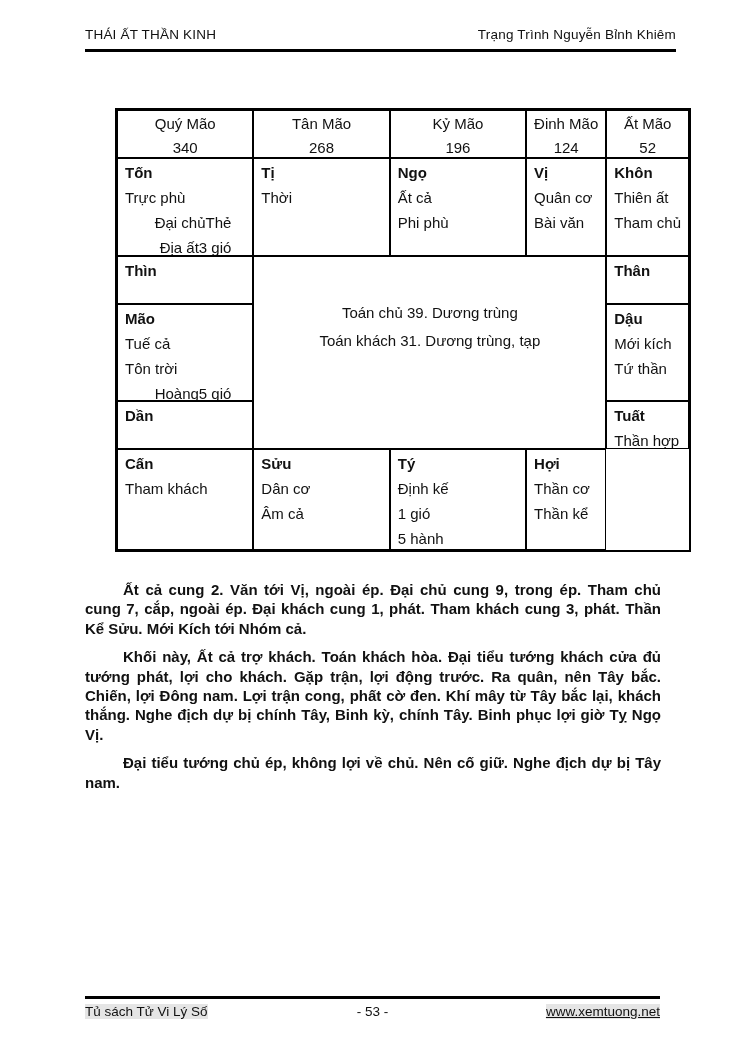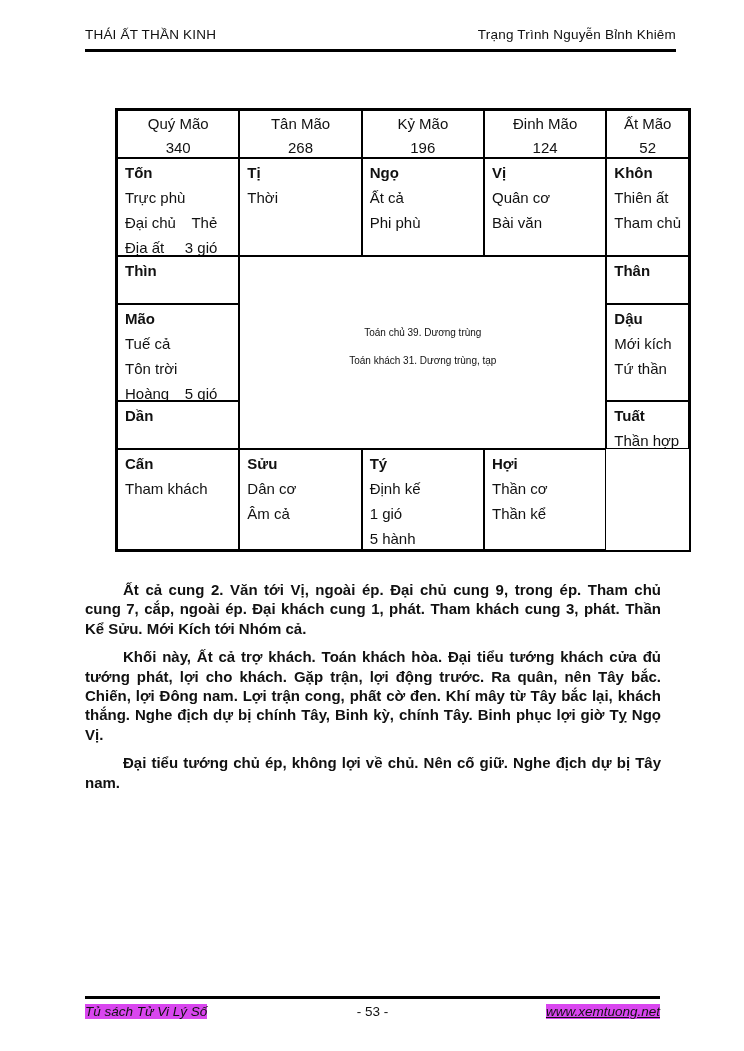--- a/index.html
+++ b/index.html
@@ -21,50 +21,50 @@
     border-bottom: 3px solid #000;
     letter-spacing: 0.2px;
   }
 
   
   .taiyi-chart {
     position: absolute;
     left: 115px; top: 108px;
     width: 576px;
     display: grid;
-    grid-template-columns: repeat(4, 1fr);
+    grid-template-columns: repeat(3, 1fr);
     grid-template-rows: 48px 98px 48px 97px 48px 101px;
     border: 2px solid #000;
     background: #fff;
   }
   .cell {
     border: 1px solid #000;
     padding: 1px 7px 2px 7px;
     font-size: 15px;
     line-height: 25px;
     overflow: hidden;
   }
   .cell .title { font-weight: bold; }
   .year-cell {
     text-align: center;
     line-height: 24px;
     padding-top: 1px;
   }
   .split {
     display: flex;
-    justify-content: space-between;
+    justify-content: flex-end;
     padding-right: 14px;
   }
   .center-cell {
     grid-column: 2 / 5;
     grid-row: 3 / 6;
     border: 1px solid #000;
     text-align: center;
-    padding-top: 62px;
-    font-size: 10px;
+    padding-top: 42px;
+    font-size: 15px;
     line-height: 27.5px;
   }
   .r3 { grid-row: 3; }
   .r4 { grid-row: 4; }
   .r5 { grid-row: 5; }
   .c1 { grid-column: 1; }
   .c5 { grid-column: 5; }
 
   
   .body-text {
@@ -80,21 +80,21 @@
   
   .page-footer {
     position: absolute;
     left: 85px; right: 84px; top: 996px;
     border-top: 3px solid #000;
     padding-top: 5px;
     font-size: 13.5px;
     display: flex; justify-content: space-between; align-items: baseline;
   }
   .page-footer .f-center { position: absolute; left: 0; right: 0; text-align: center; }
-  .page-footer .f-left, .page-footer .f-right { position: relative; z-index: 1; background: #d946ef; font-style: italic; }
+  .page-footer .f-left, .page-footer .f-right { position: relative; z-index: 1; background: #e5e5e5; }
   .website-link { text-decoration: underline; color: #111; }
 </style>
 </head>
 <body>
 
 <div class="page-header">
   <span>THÁI ẤT THẦN KINH</span>
   <span>Trạng Trình Nguyễn Bỉnh Khiêm</span>
 </div>
 

